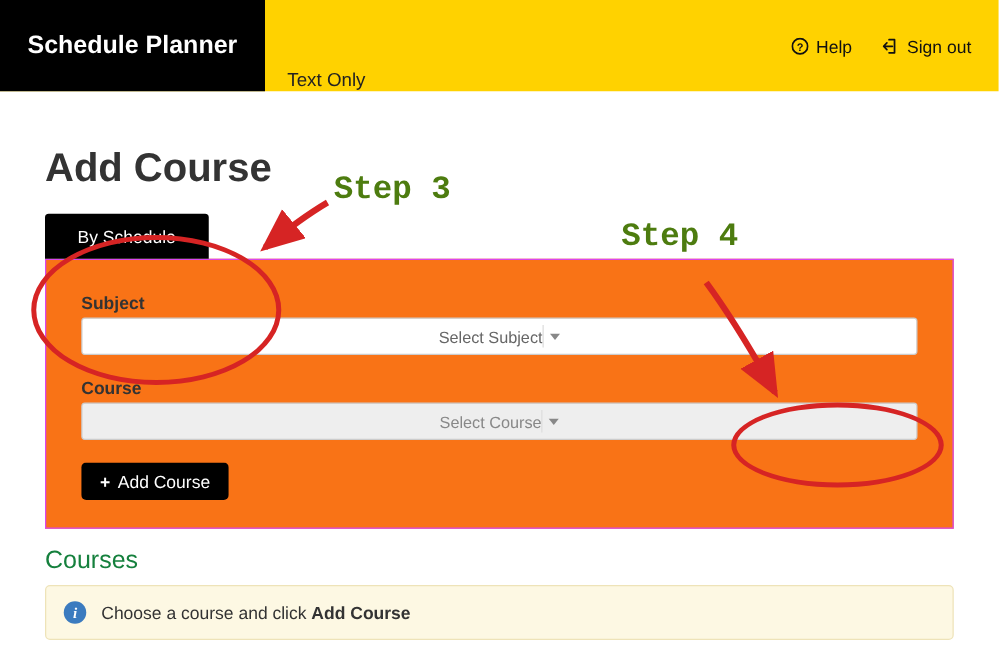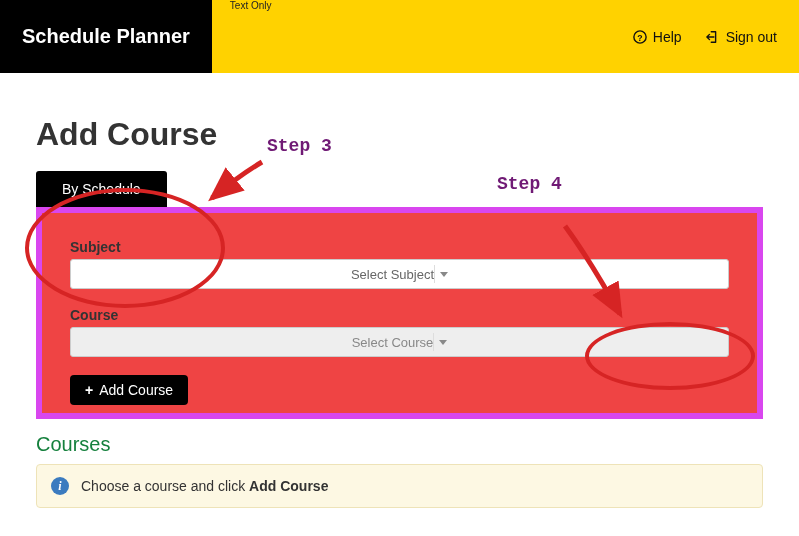--- a/index.html
+++ b/index.html
@@ -1,47 +1,47 @@
 <!DOCTYPE html>
 <html><head>
 <meta charset="utf-8">
 <style>
   * { box-sizing: border-box; margin: 0; padding: 0; }
   html, body { width: 799px; height: 536px; font-family: "Helvetica Neue", Arial, sans-serif; background: #fff; color: #333; }
   .topbar { background: #ffd200; height: 73px; display: flex; align-items: stretch; }
   .brand { background: #000; color: #fff; font-weight: 600; font-size: 20px; display: flex; align-items: center; padding: 0 22px; }
-  .topnav { display: flex; align-items: flex-start; padding-left: 18px; font-size: 10px; gap: 16px; }
+  .topnav { display: flex; align-items: flex-end; padding-left: 18px; font-size: 15px; gap: 16px; }
   .topnav .textonly { color: #222; }
   .topright { margin-left: auto; display: flex; align-items: center; gap: 24px; padding-right: 22px; font-size: 14px; }
   .topright .item { display: flex; align-items: center; gap: 6px; color: #111; }
   .icon { display: inline-flex; width: 14px; height: 14px; }
   .content { padding: 18px 36px 0 36px; margin-top: 11px; }
   h1.page-title { font-size: 32px; font-weight: 700; color: #333; margin: 14px 0 18px 0; }
   .tabs { display: flex; }
   .tab { background: #000; color: #fff; padding: 10px 26px; font-size: 14px; border-top-left-radius: 3px; border-top-right-radius: 3px; }
-  .panel { border: 6px solid #d946ef; padding: 26px 28px 8px 28px; background: #ef4444; }
+  .panel { border: 1px solid #d946ef; padding: 26px 28px 22px 28px; background: #f97316; }
   .form-group { margin-bottom: 18px; }
   .form-label { font-weight: 700; font-size: 14px; display: block; margin-bottom: 4px; }
   .select { width: 100%; height: 30px; border: 1px solid #ccc; border-radius: 3px; background: #fff; display: flex; align-items: center; justify-content: center; padding: 0 8px; font-size: 13px; color: #666; position: relative; }
   .select.disabled { background: #eee; color: #888; }
   .select .caret-box { width: 18px; height: 18px; display: flex; align-items: center; justify-content: center; border-left: 1px solid #ddd; margin-right: -4px; }
   .caret-down { width: 0; height: 0; border-left: 4px solid transparent; border-right: 4px solid transparent; border-top: 5px solid #888; }
   .actions { display: flex; justify-content: space-between; align-items: center; margin-top: 6px; }
   .btn { border-radius: 4px; font-size: 14px; padding: 6px 14px; cursor: pointer; display: inline-flex; align-items: center; gap: 6px; border: 1px solid transparent; }
   .btn-default { background: #fff; color: #555; border: 1px solid #ccc; }
   .btn-black { background: #000; color: #fff; }
   .chev-left { width: 0; height: 0; border-top: 4px solid transparent; border-bottom: 4px solid transparent; border-right: 5px solid #888; }
   .plus { font-weight: 700; font-size: 14px; }
   h2.section-title { font-size: 20px; font-weight: 500; color: #15803d; margin: 14px 0 8px 0; }
   .info-box { border: 1px solid #eee3b8; background: #fdf8e3; border-radius: 4px; padding: 12px 14px; display: flex; align-items: center; gap: 12px; font-size: 14px; color: #333; }
   .info-icon { width: 18px; height: 18px; border-radius: 50%; background: #3b7bbf; color: #fff; display: inline-flex; align-items: center; justify-content: center; font-style: italic; font-weight: 700; font-family: Georgia, serif; font-size: 12px; }
 
   
   .overlay { position: absolute; left: 0; top: 0; width: 799px; height: 536px; pointer-events: none; }
-  .anno-label { position: absolute; font-family: "Courier New", monospace; font-size: 18px; font-weight: 700; color: #701a75; }
+  .anno-label { position: absolute; font-family: "Courier New", monospace; font-size: 26px; font-weight: 700; color: #4d7c0f; }
   .ellipse { position: absolute; border: 4px solid #d62424; border-radius: 50%; }
 </style>
 </head>
 <body>
 
 <div class="topbar">
   <div class="brand">Schedule Planner</div>
   <div class="topnav">
     <a class="textonly">Text Only</a>
   </div>

